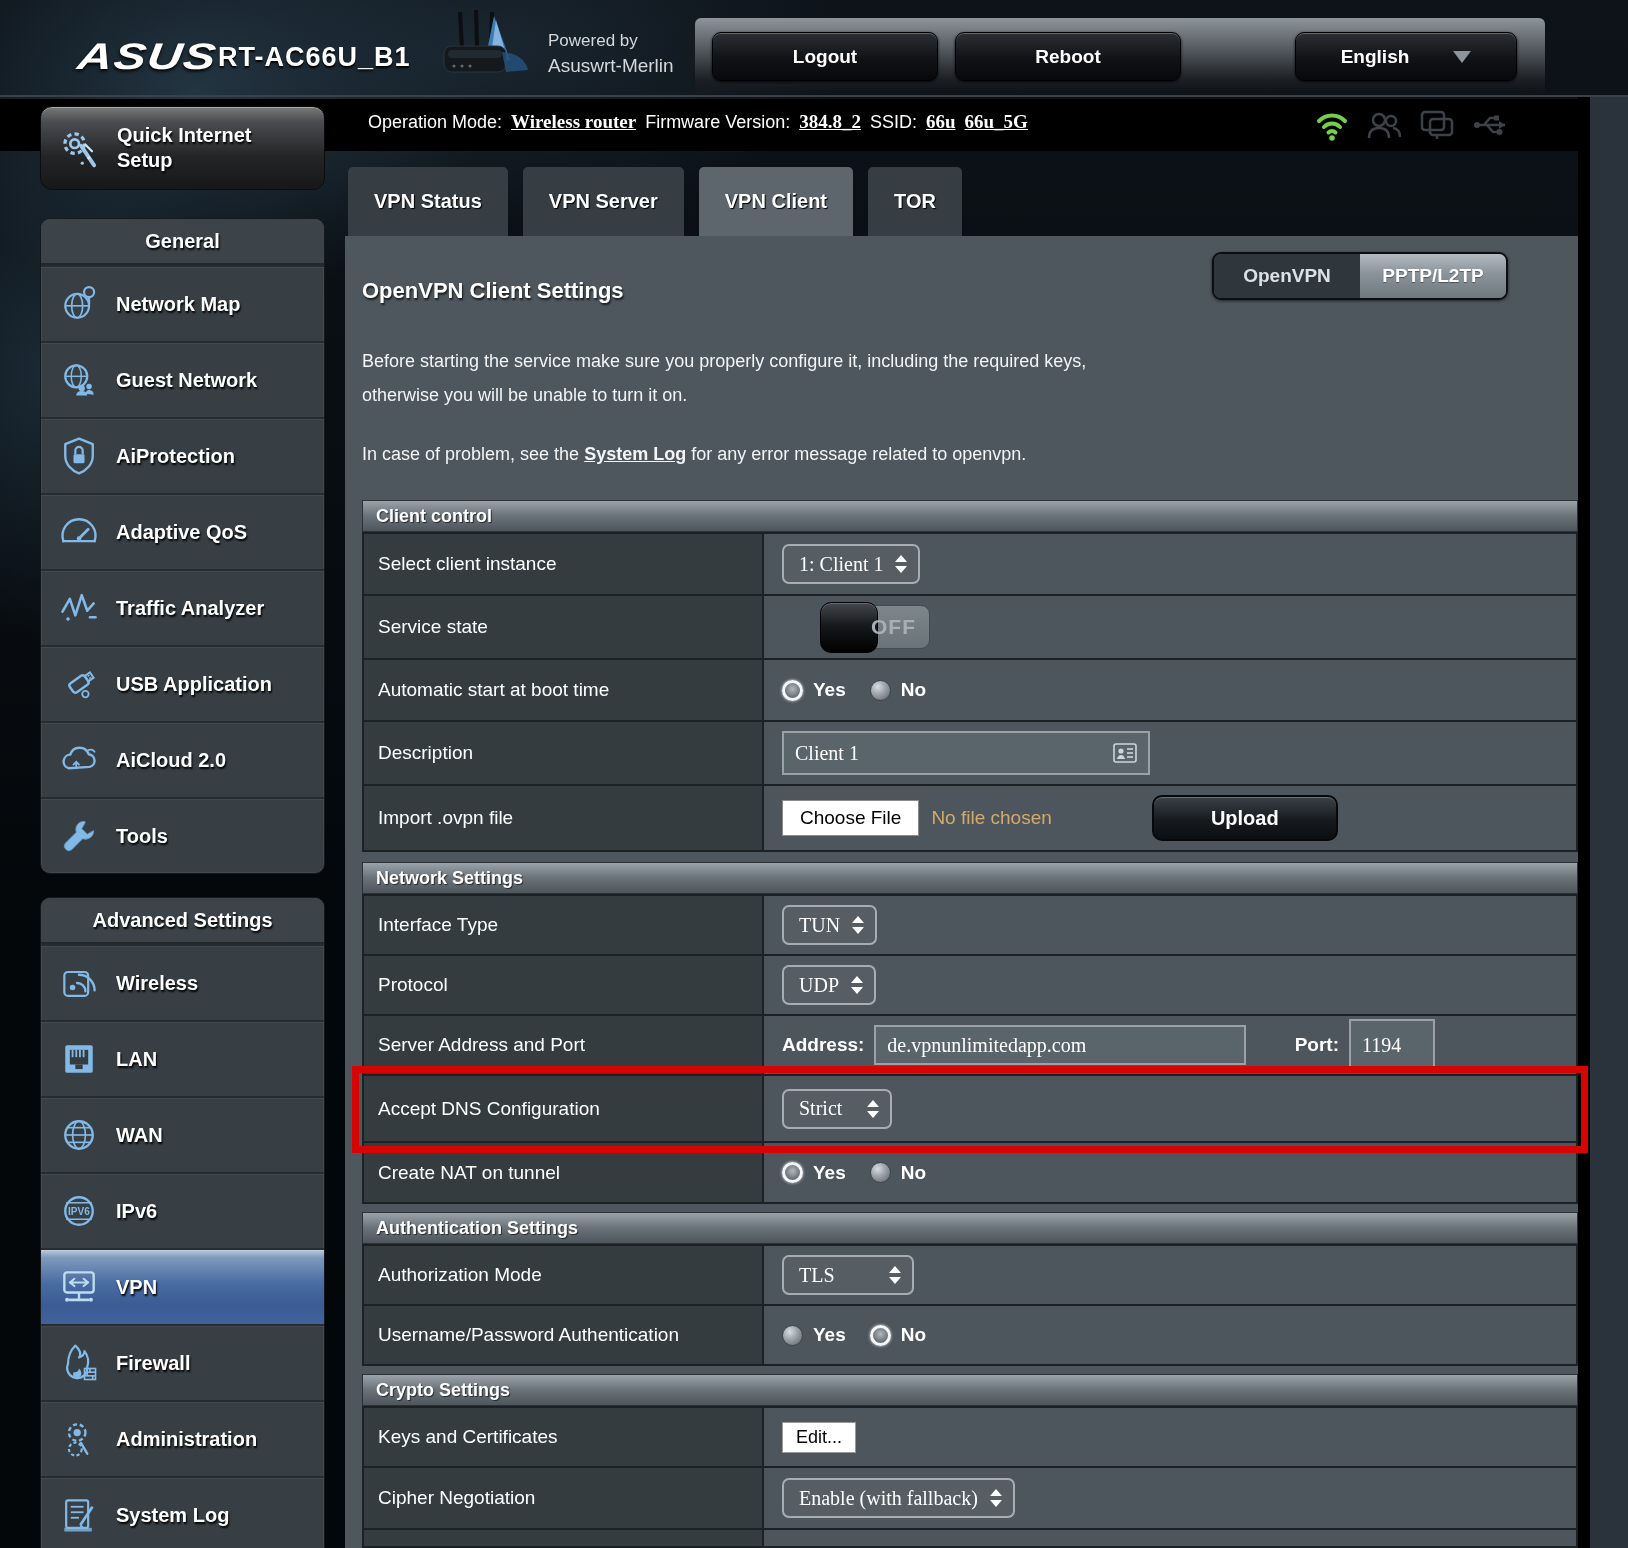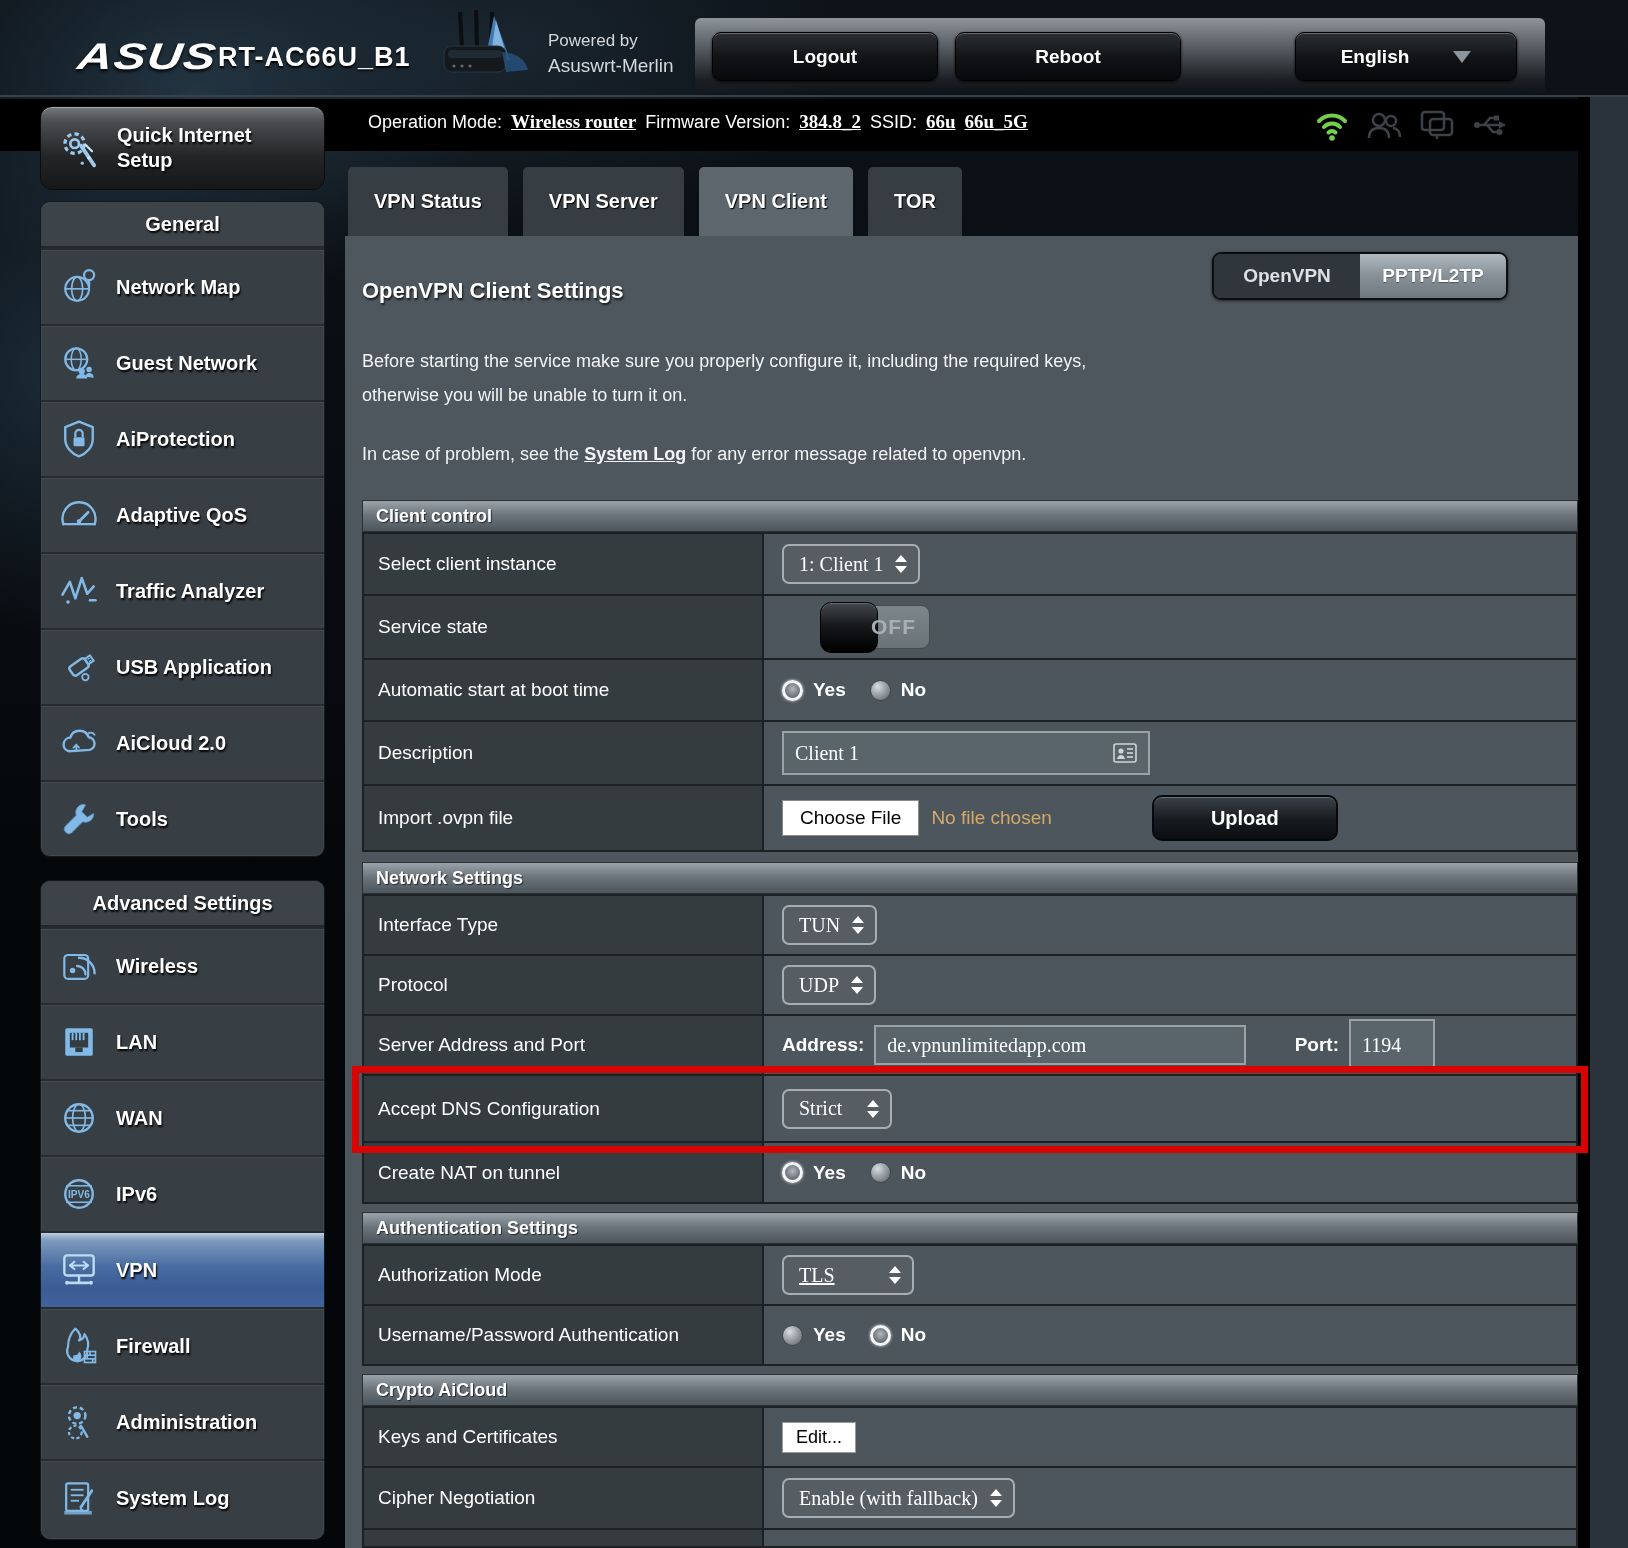--- a/index.html
+++ b/index.html
@@ -48,21 +48,21 @@
   
   .infobar { position:absolute; left:0; top:99px; width:1628px; height:52px; background:#000; }
   .opline { position:absolute; left:368px; top:12px; font-size:18px; color:#fff;
     display:flex; gap:9px; align-items:baseline; white-space:nowrap; }
   .opline .val { font-family:"Liberation Serif", serif; font-weight:bold;
     text-decoration:underline; font-size:19px; }
   .status-icons { position:absolute; right:118px; top:8px; display:flex; gap:17px; align-items:center; }
 
   
   .sidebar { position:absolute; left:40px; top:106px; width:285px; }
-  .qis-btn { height:84px; border-radius:12px; margin-bottom:11px;
+  .qis-btn { height:84px; border-radius:12px; margin-bottom:28px;
     background:linear-gradient(180deg,#77797b 0%, #4a4c4f 18%, #232527 60%, #151719 100%);
     border:1px solid #0a0c0d; box-shadow:inset 0 1px 0 rgba(255,255,255,.35);
     display:flex; align-items:center; gap:12px; padding-left:12px; cursor:pointer; }
   .qis-text { font-size:20px; font-weight:bold; line-height:25px; text-shadow:1px 2px 2px #000; }
   .navgroup { border-radius:10px; background:#383f44; border:1px solid #16191b;
     overflow:hidden; box-shadow:0 0 0 1px rgba(255,255,255,.05) inset; }
   .navgroup + .navgroup { margin-top:23px; }
   .nav-header { height:46px; display:flex; align-items:center; justify-content:center;
     font-size:20px; font-weight:bold; text-shadow:1px 2px 2px #000;
     background:#3d4449; border-bottom:2px solid #23282b; }
@@ -577,21 +577,21 @@
           </div>
         </div>
       </div>
 
       <div class="sec-gap8"></div>
 
       <div class="sec-header">Authentication Settings</div>
       <div class="trow h62">
         <div class="tcell-l">Authorization Mode</div>
         <div class="tcell-r">
-          <div class="sel" style="min-width:132px; justify-content:space-between;text-decoration:underline;">
+          <div class="sel" style="min-width:132px; justify-content:space-between;">
             <span>TLS</span>
             <span class="arrows">
                 <span class="arr-up"></span>
                 <span class="arr-dn"></span>
               </span>
           </div>
         </div>
       </div>
       <div class="trow h60">
         <div class="tcell-l">Username/Password Authentication</div>
@@ -600,21 +600,21 @@
             <span class="radio"></span>
             <span>Yes</span>
             <span class="radio checked second"></span>
             <span>No</span>
           </div>
         </div>
       </div>
 
       <div class="sec-gap8"></div>
 
-      <div class="sec-header">Crypto AiCloud</div>
+      <div class="sec-header">Crypto Settings</div>
       <div class="trow h62">
         <div class="tcell-l">Keys and Certificates</div>
         <div class="tcell-r">
           <button class="edit-btn">Edit...</button>
         </div>
       </div>
       <div class="trow h62">
         <div class="tcell-l">Cipher Negotiation</div>
         <div class="tcell-r">
           <div class="sel">

